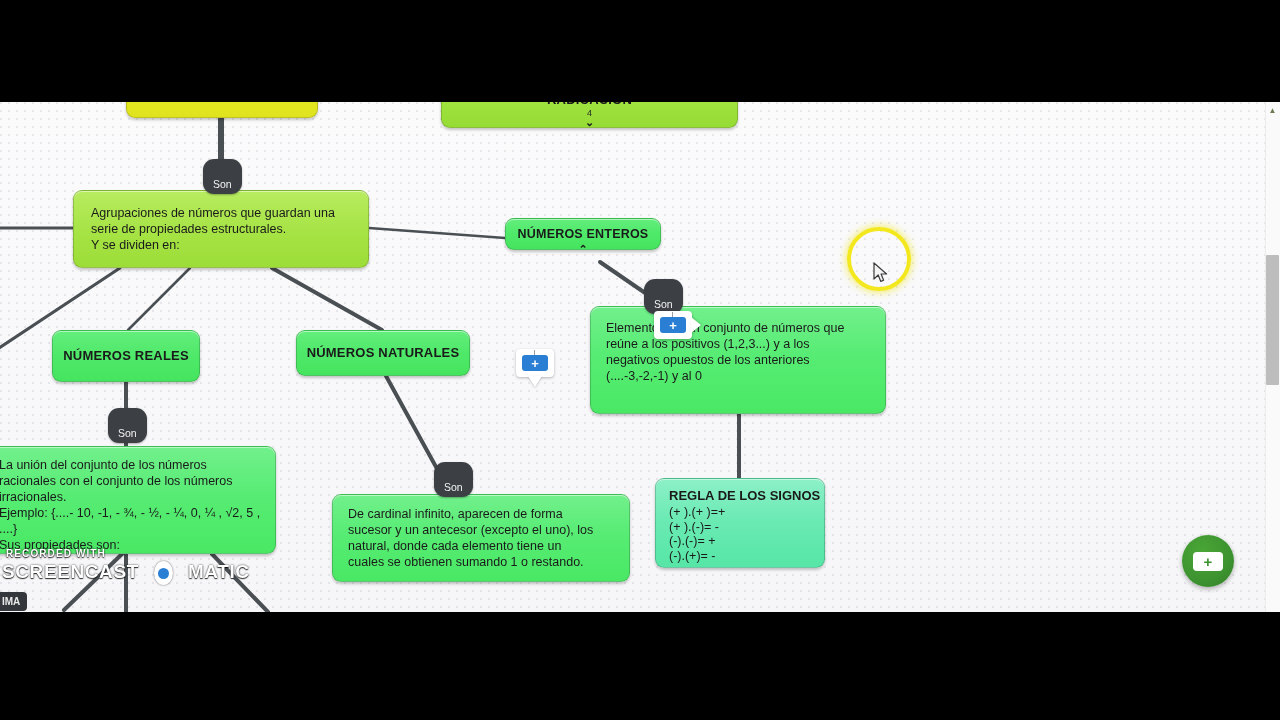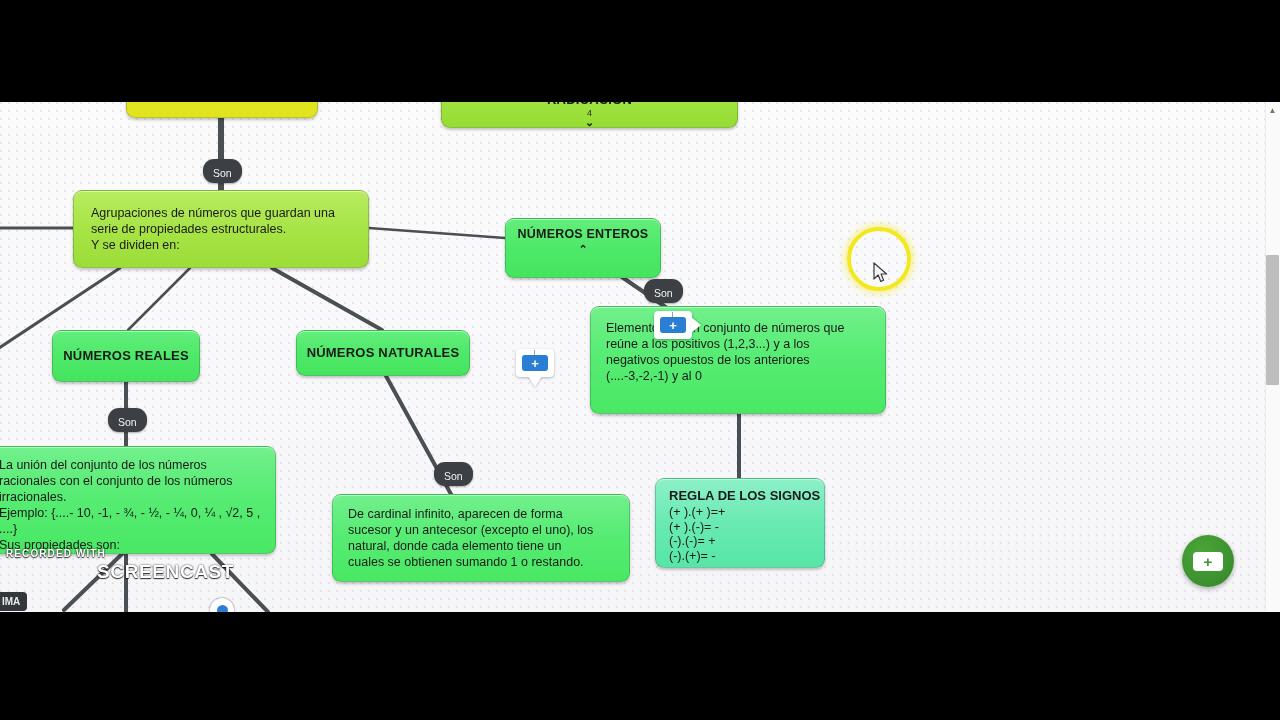--- a/index.html
+++ b/index.html
@@ -56,21 +56,21 @@
   #node-yellow-top { left: 126px; top: -32px; width: 192px; height: 48px; }
 
   #node-radicacion { left: 441px; top: -22px; width: 297px; height: 48px;
                      display: flex; flex-direction: column; align-items: center; }
   #node-radicacion .node-title { margin-top: 11px; }
   .badge-count { font-size: 9px; color: #2a2a2a; line-height: 8px; margin-top: 1px; }
   .chevron { font-size: 11px; line-height: 10px; color: #1d1d1d; font-weight: bold; }
 
   #node-agrupaciones { left: 73px; top: 88px; width: 296px; height: 78px; padding: 14px 16px 0 17px; }
 
-  #node-enteros { left: 505px; top: 116px; width: 156px; height: 60px;
+  #node-enteros { left: 505px; top: 116px; width: 156px; height: 32px;
                   display: flex; flex-direction: column; align-items: center; }
   #node-enteros .node-title { margin-top: 8px; font-size: 12.5px; }
   #node-enteros .chevron { margin-top: 2px; }
 
   #node-reales    { left: 52px;  top: 228px; width: 148px; height: 52px;
                     display: flex; align-items: center; justify-content: center; }
   #node-naturales { left: 296px; top: 228px; width: 174px; height: 46px;
                     display: flex; align-items: center; justify-content: center; }
 
   #node-union      { left: -16px; top: 344px; width: 292px; height: 108px; padding: 10px 14px 0 14px; }
@@ -78,21 +78,21 @@
   #node-cardinal   { left: 332px; top: 392px; width: 298px; height: 88px; padding: 11px 14px 0 15px; }
   #node-elementos  { left: 590px; top: 204px; width: 296px; height: 108px; padding: 13px 15px 0 15px; }
 
   #node-regla { left: 655px; top: 376px; width: 170px; height: 90px; padding: 9px 0 0 13px; }
   #node-regla .rt { font-weight: bold; font-size: 13px; margin-bottom: 2px; }
   #node-regla .rl { font-size: 12.5px; line-height: 1.16; }
 
   
   .pill {
     position: absolute; background: #3c4044; color: #f2f2f2;
-    font-size: 10.5px; border-radius: 11px; padding: 9px 10px 4px;
+    font-size: 10.5px; border-radius: 11px; padding: 20px 10px 4px;
     box-shadow: 0 1px 2px rgba(0,0,0,.3); line-height: 1;
   }
   #pill-1 { left: 203px; top: 57px; }
   #pill-2 { left: 108px; top: 306px; }
   #pill-3 { left: 434px; top: 360px; }
   #pill-4 { left: 644px; top: 177px; }
 
   
   .addmark { position: absolute; width: 38px; height: 40px; }
   .addmark .bubble {
@@ -170,21 +170,21 @@
   #watermark {
     position: absolute; left: 2px; top: 446px; width: 232px; height: 48px;
     color: #fff; z-index: 40; pointer-events: none;
   }
   #watermark .wm-top {
     font-size: 10px; font-weight: bold; letter-spacing: 1.1px;
     margin-left: 4px;
     text-shadow: 0 0 2px rgba(0,0,0,.85), 0 1px 1px rgba(0,0,0,.7);
   }
   #watermark .wm-main {
-    display: flex; align-items: flex-end; gap: 15px; margin-top: 2px; flex-direction: column;
+    display: flex; align-items: flex-start; gap: 15px; margin-top: 2px;
   }
   #watermark .wm-word {
     font-size: 19px; font-weight: bold; letter-spacing: .6px;
     text-shadow: 0 0 2px rgba(0,0,0,.85), 0 1px 1px rgba(0,0,0,.75);
   }
   #watermark .wm-dot {
     width: 24px; height: 24px; border-radius: 50%;
     background: #fff; border: 4px solid #fff;
     display: flex; align-items: center; justify-content: center;
     box-shadow: 0 0 2px rgba(0,0,0,.6);

